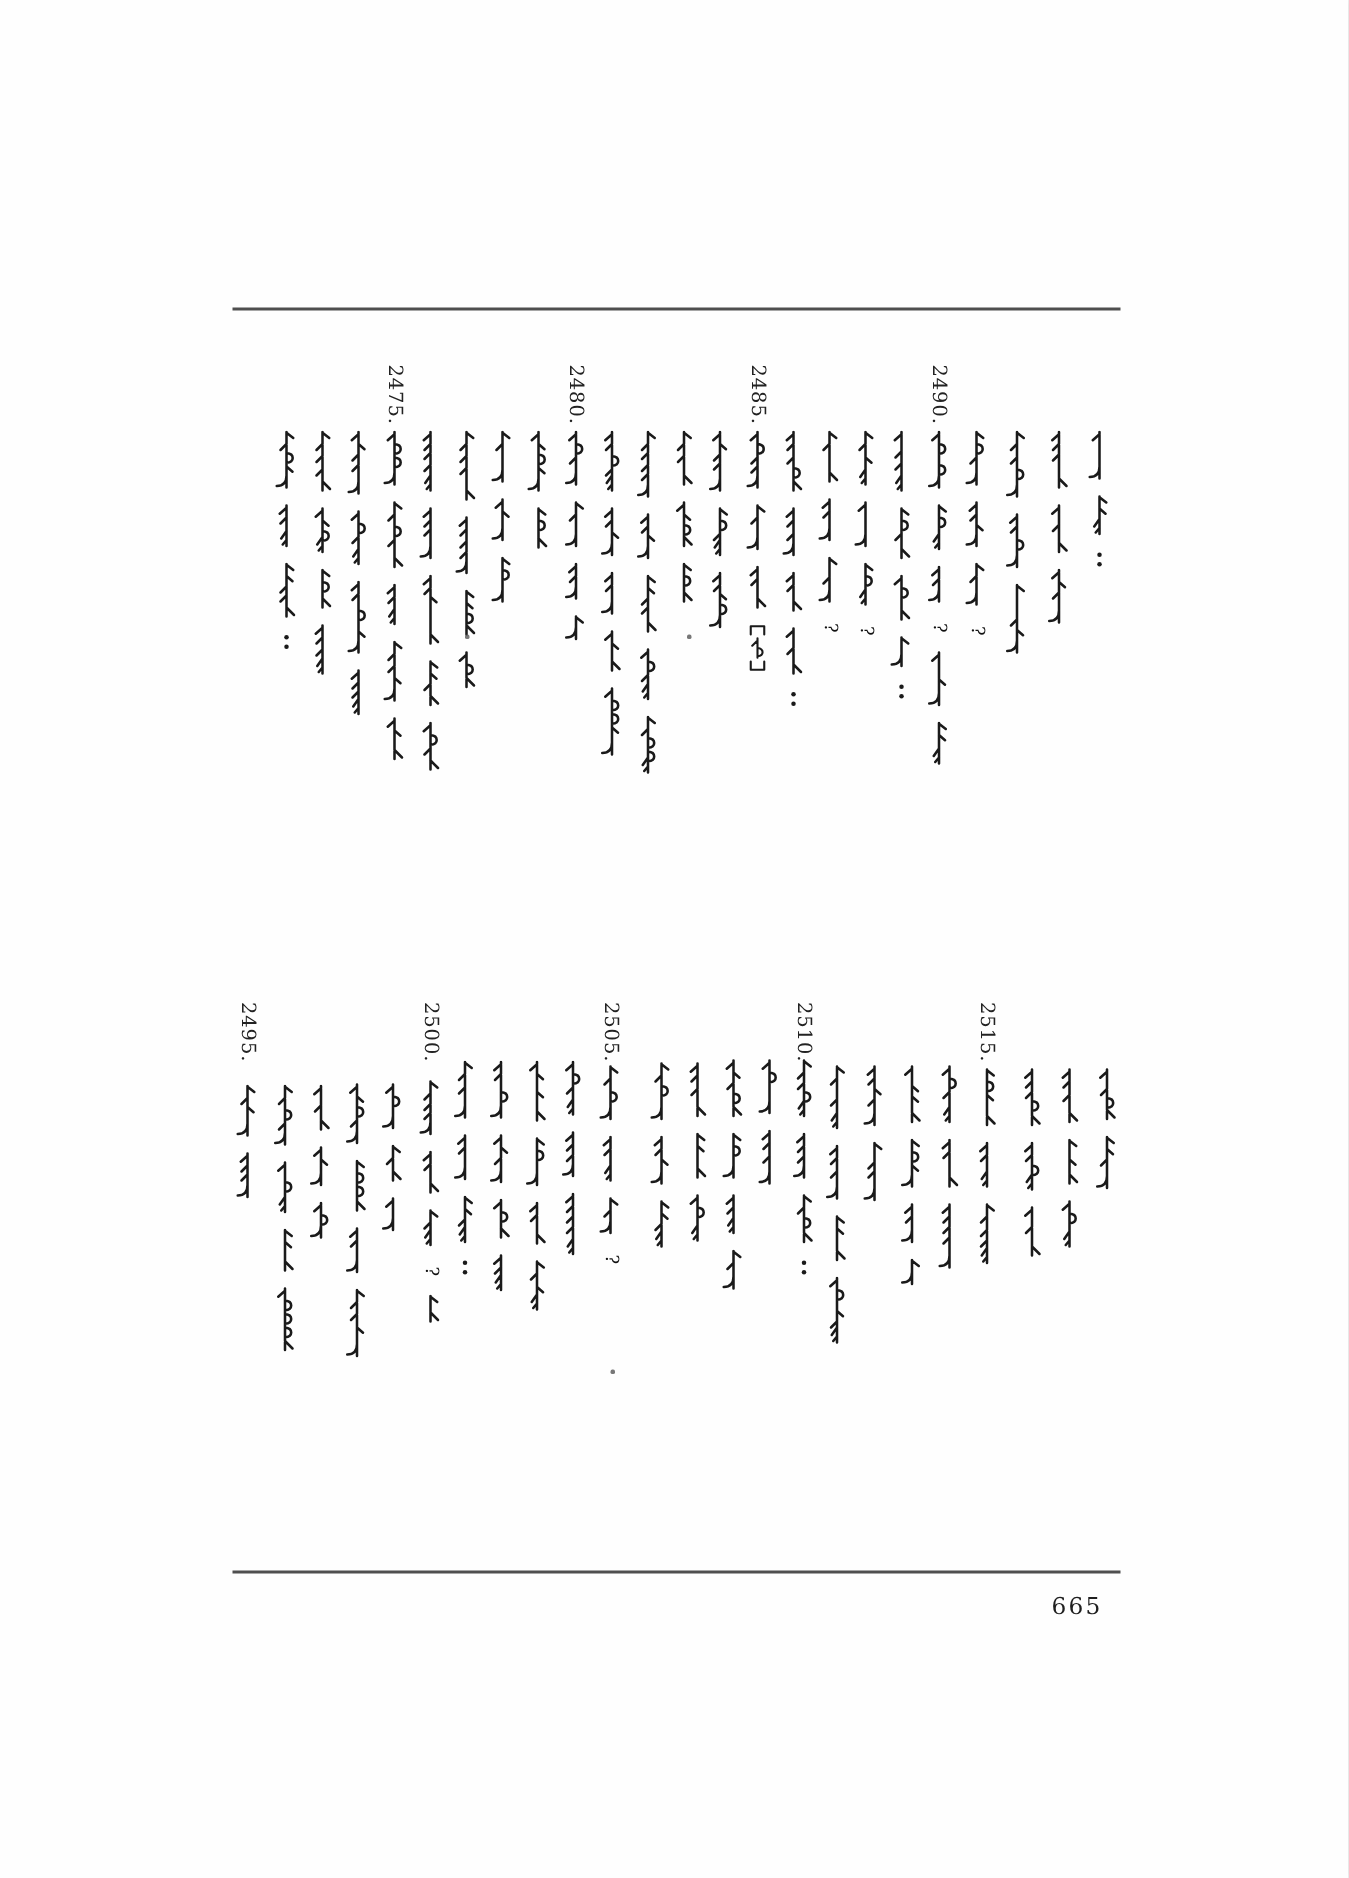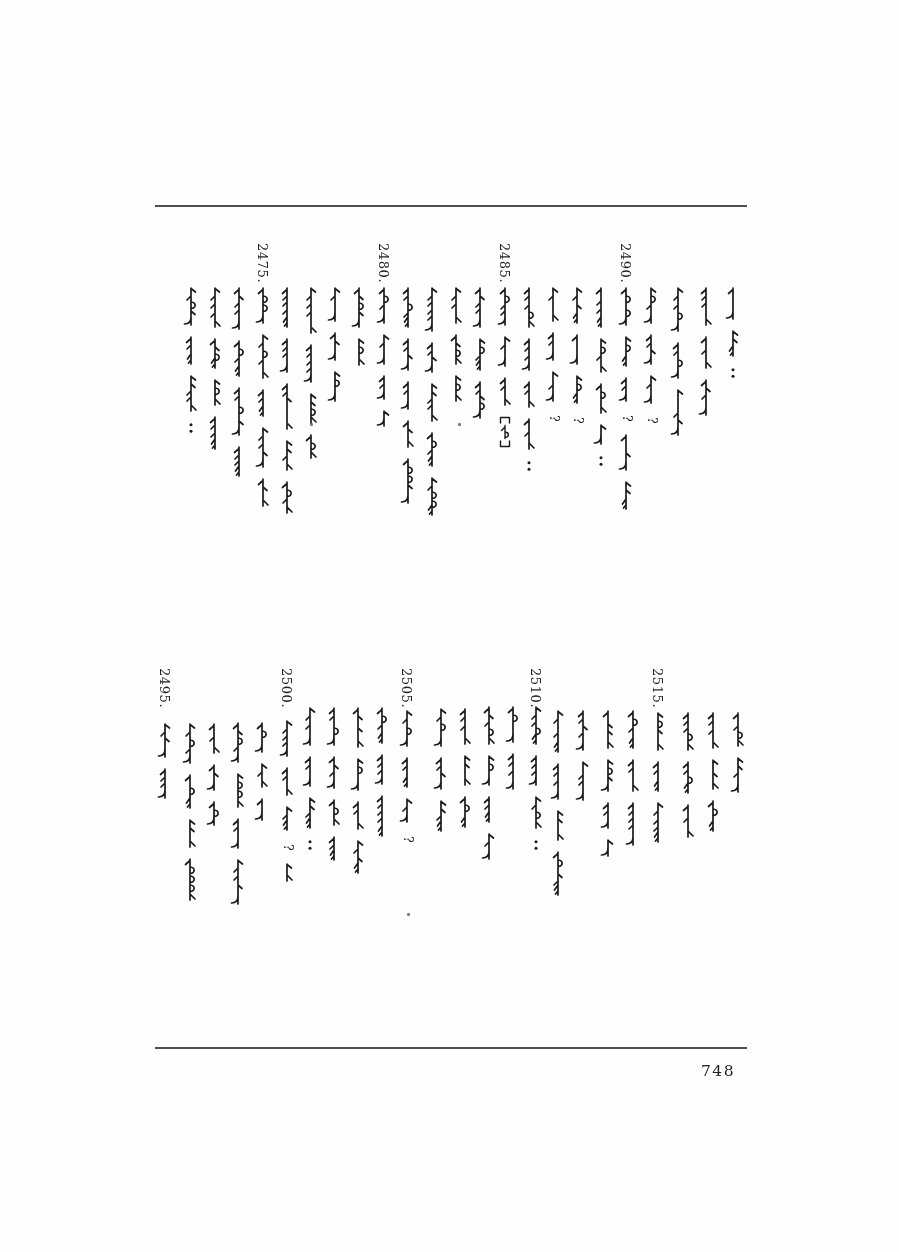--- a/index.html
+++ b/index.html
@@ -651,14 +651,14 @@
         </svg>
         <svg width="16" height="37" viewBox="0 0 16 37">
           <path d="M8 1 V35 M8 1.5 L12.5 5 M8 9 L12 12.5 M8 16 L4 20 M8 27 Q8 34 1.5 34" fill="none" stroke="#1a1a1a" stroke-width="1.7" stroke-linecap="round"></path>
         </svg>
       </div>
       <div class="speck" style="left: 310px; top: 423px;"></div>
       <div class="speck" style="left: 458px; top: 423px;"></div>
       <div class="speck" style="left: 407px; top: 913px;"></div>
     </div>
   <div class="rule bottom"></div>
-  <div class="pagenum">748</div>
+  <div class="pagenum">665</div>
 </div>
 
 </body></html>

